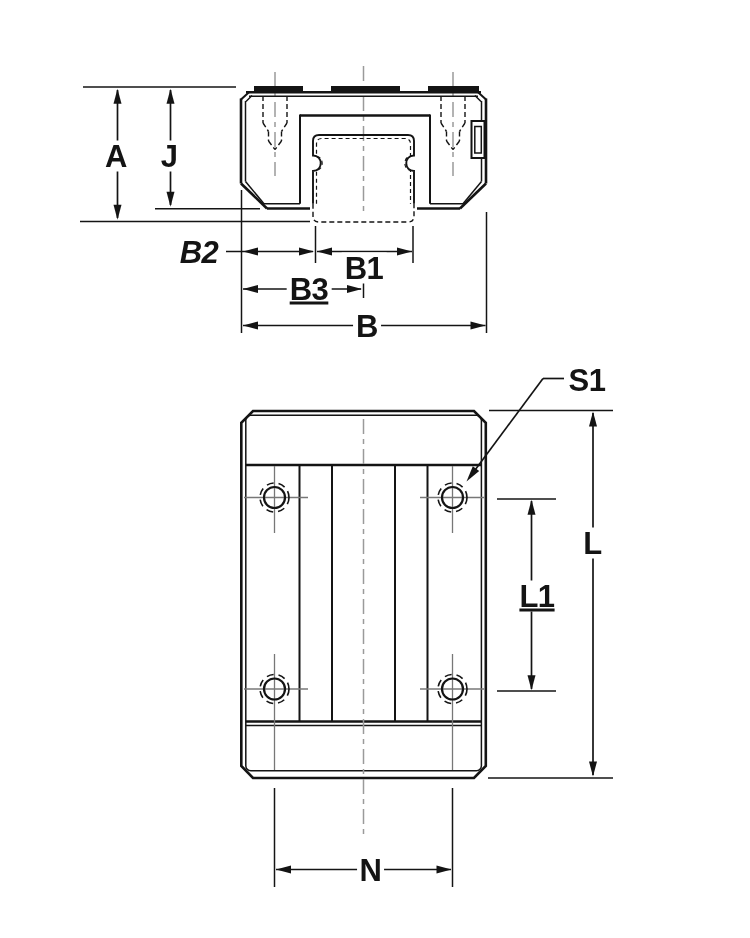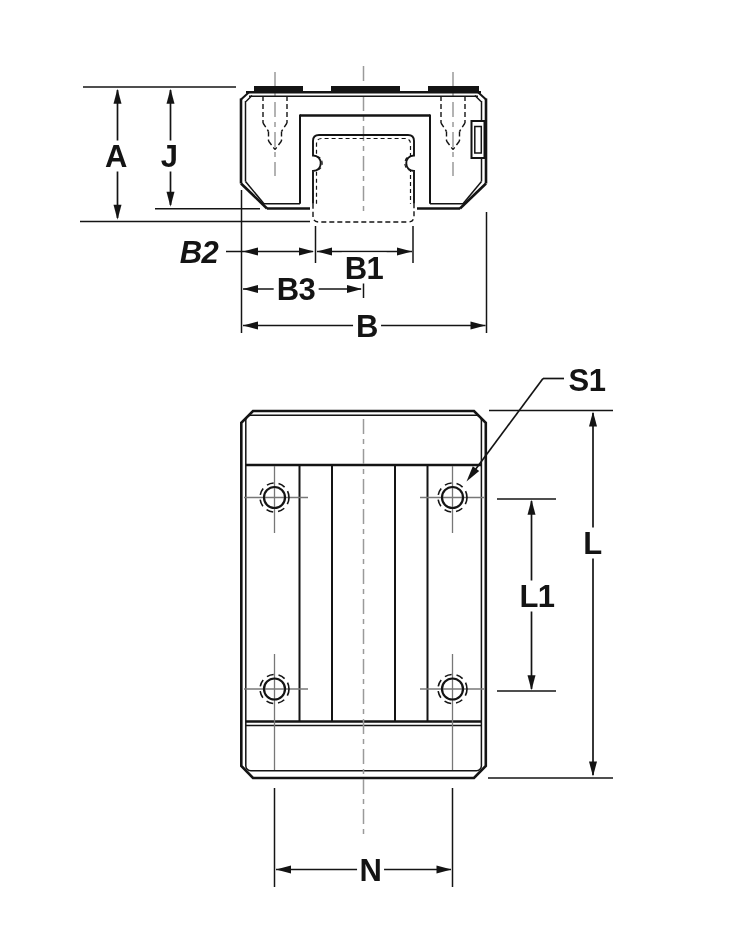--- a/index.html
+++ b/index.html
@@ -218,19 +218,19 @@
       <polygon class="arr" points="276,869.5 291,865.5 291,873.5"></polygon>
       <polygon class="arr" points="451.5,869.5 436.5,865.5 436.5,873.5"></polygon>
     </g>
   </g>
 </svg>
 
 <div class="dimlabel" style="left:116px;top:156px;">A</div>
 <div class="dimlabel" style="left:169px;top:156px;">J</div>
 <div class="dimlabel" style="left:199px;top:251.5px;font-style:italic;">B2</div>
 <div class="dimlabel" style="left:364px;top:268px;">B1</div>
-<div class="dimlabel" style="left:296px;top:288.5px;">B3</div>
+<div class="dimlabel" style="left:309px;top:288.5px;text-decoration:underline;">B3</div>
 <div class="dimlabel" style="left:367px;top:325.5px;">B</div>
 <div class="dimlabel" style="left:587px;top:380px;">S1</div>
 <div class="dimlabel" style="left:592.5px;top:543px;">L</div>
-<div class="dimlabel" style="left:537px;top:595.5px;">L1</div>
+<div class="dimlabel" style="left:537px;top:595.5px;text-decoration:underline;">L1</div>
 <div class="dimlabel" style="left:370.5px;top:869.5px;">N</div>
 </div>
 
 </body></html>

